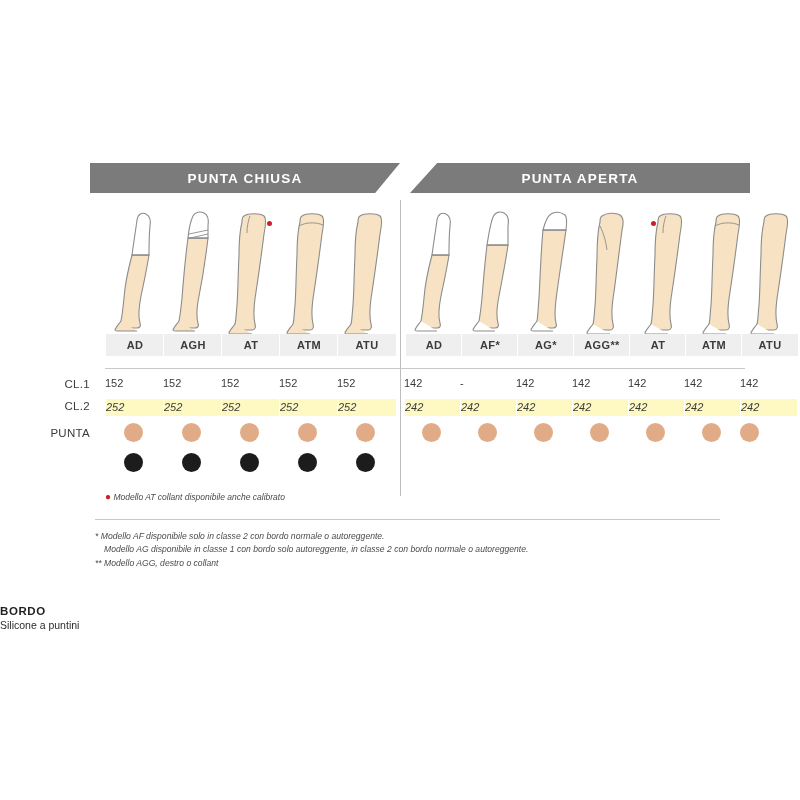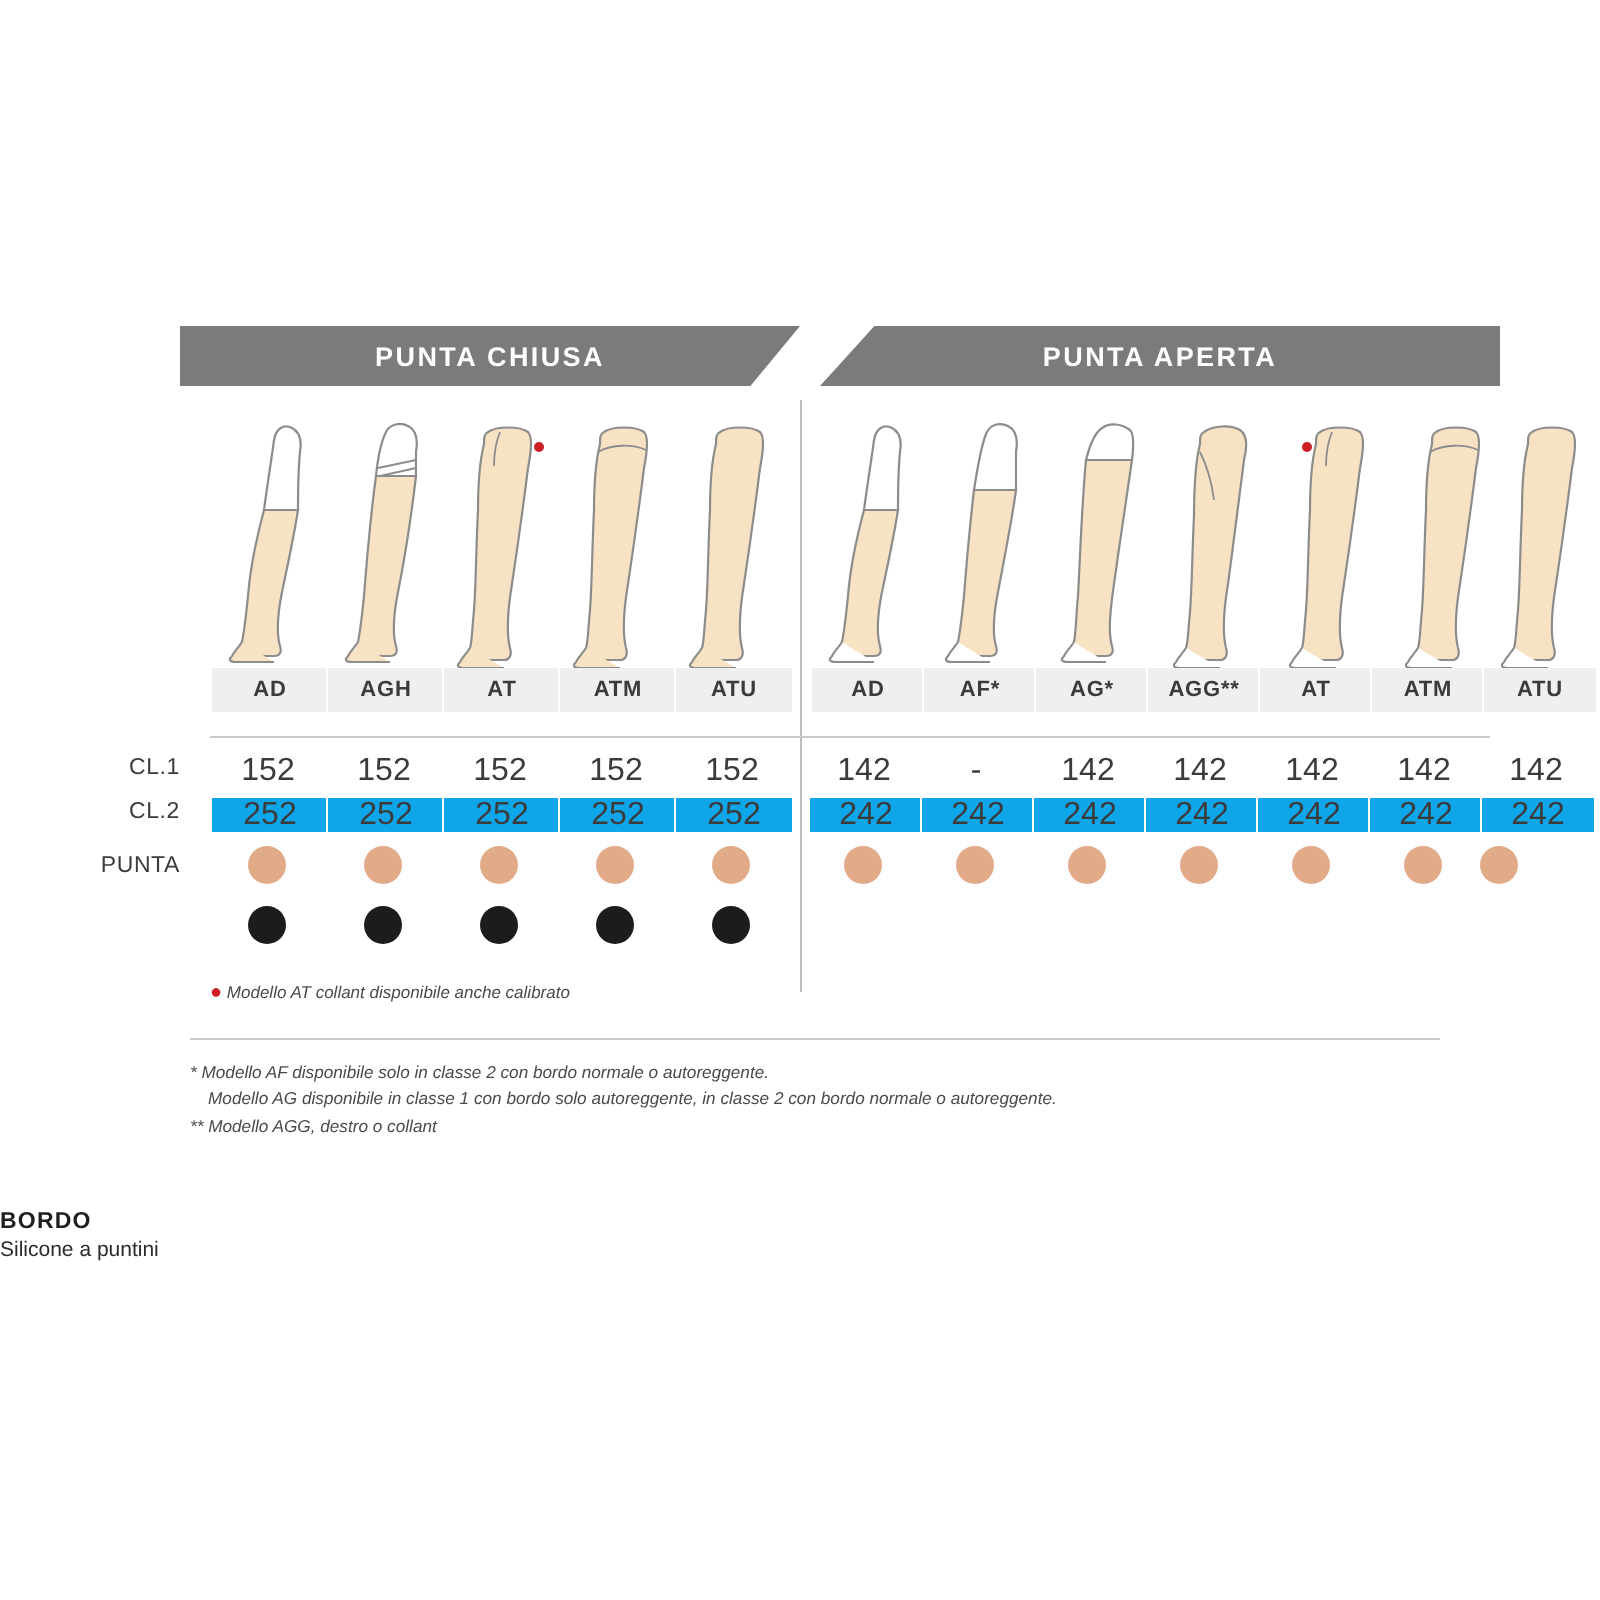--- a/index.html
+++ b/index.html
@@ -107,30 +107,30 @@
     position: absolute;
     font-size: 11.5px;
     font-weight: normal;
     color: #3b3b3b;
     text-align: right;
     width: 70px;
     letter-spacing: .3px;
   }
   .cell {
     position: absolute;
-    font-size: 16px;
+    font-size: 11px;
     color: #3b3b3b;
-    text-align: center;
     width: 58px;
   }
   .cell-shaded {
-    background: #0ea5e9;
+    background: #fef9c3;
     line-height: 17px;
     height: 17px;
     border-left: 1px solid #ffffff;
+    font-style: italic;
   }
 
   .hline {
     position: absolute;
     background: #c9c9c9;
     height: 1px;
   }
 
   
   .dot {

